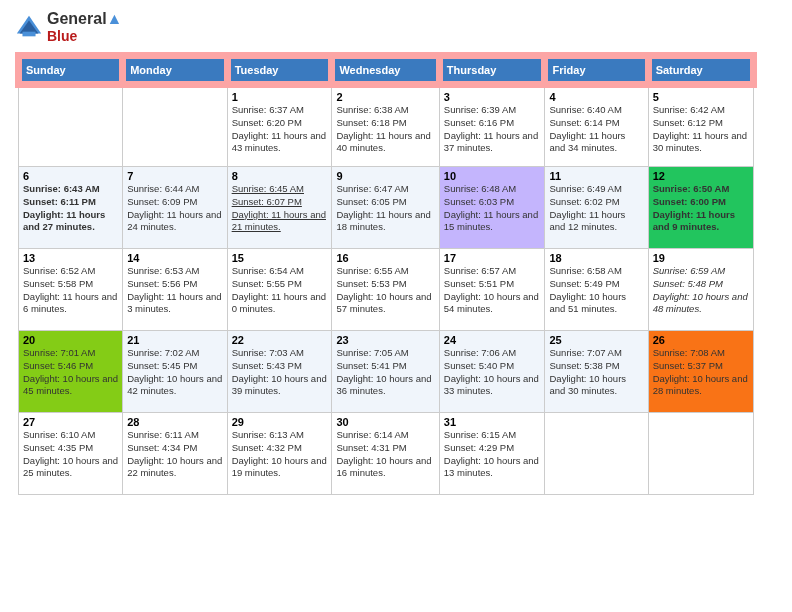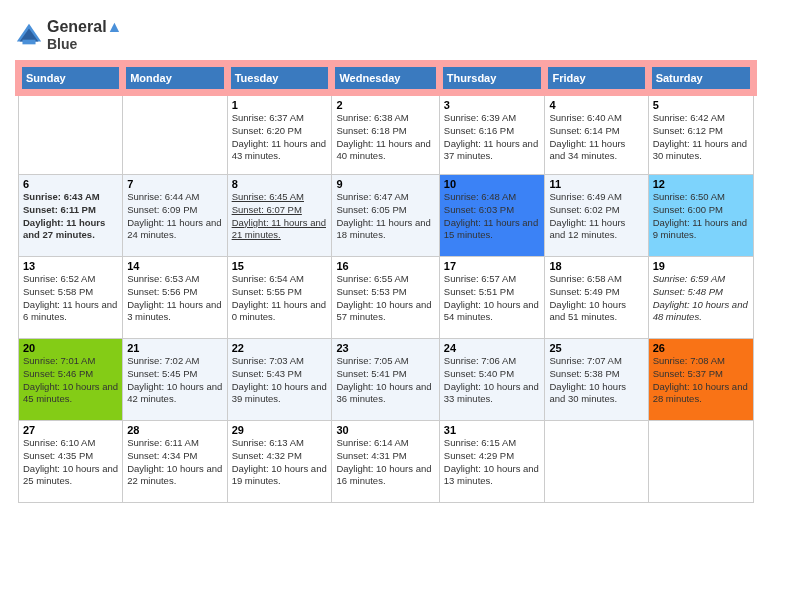--- a/index.html
+++ b/index.html
@@ -7,21 +7,21 @@
       font-family: Arial, sans-serif;
       background: #fff;
       width: 792px;
       height: 612px;
       overflow: hidden;
     }
     .page {
       width: 772px;
       height: 612px;
       background: #fff;
-      padding: 18px 15px;
+      padding: 10px 15px;
     }
     .header {
       display: flex;
       justify-content: space-between;
       align-items: flex-start;
       margin-bottom: 8px;
     }
     .logo {
       display: flex;
       align-items: center;
@@ -89,21 +89,21 @@
 <div class="page">
   <div class="header">
     <div class="logo">
       <svg class="logo-icon" viewBox="0 0 30 30" xmlns="http://www.w3.org/2000/svg">
         <polygon points="15,3 28,22 2,22" fill="#4a90d9"></polygon>
         <polygon points="15,8 25,22 5,22" fill="#2a5fa0"></polygon>
         <rect x="8" y="20" width="14" height="5" fill="#4a90d9"></rect>
       </svg>
       <div>
         <div style="font-size:16px;font-weight:bold;color:#333;">General<span style="color:#4a90d9;">▲</span></div>
-        <div style="font-size:14px;font-weight:bold;color:#404040;">Blue</div>
+        <div style="font-size:14px;font-weight:bold;color:#b91c1c;">Blue</div>
       </div>
     </div>
     <div class="title-block">
       <div class="month-title"></div>
       <div class="location"></div>
     </div>
   </div>
 
   <table class="calendar">
     <thead>
@@ -170,35 +170,35 @@
             <div class="day-info" style="white-space: pre-line; text-decoration: underline;">Sunrise: 6:45 AM
 Sunset: 6:07 PM
 Daylight: 11 hours and 21 minutes.</div>
           </td>
           <td style="background: rgb(240, 245, 251);">
             <span class="day-num">9</span>
             <div class="day-info" style="white-space: pre-line;">Sunrise: 6:47 AM
 Sunset: 6:05 PM
 Daylight: 11 hours and 18 minutes.</div>
           </td>
-          <td style="background: #3b82f6;">
+          <td style="background: #c4b5fd;">
             <span class="day-num">10</span>
             <div class="day-info" style="white-space: pre-line;">Sunrise: 6:48 AM
 Sunset: 6:03 PM
 Daylight: 11 hours and 15 minutes.</div>
           </td>
           <td style="background: rgb(240, 245, 251);">
             <span class="day-num">11</span>
             <div class="day-info" style="white-space: pre-line;">Sunrise: 6:49 AM
 Sunset: 6:02 PM
 Daylight: 11 hours and 12 minutes.</div>
           </td>
-          <td style="background: #7dd3fc;">
+          <td style="background: #22c55e;">
             <span class="day-num">12</span>
-            <div class="day-info" style="white-space: pre-line;">Sunrise: 6:50 AM
+            <div class="day-info" style="white-space: pre-line; font-weight: bold;">Sunrise: 6:50 AM
 Sunset: 6:00 PM
 Daylight: 11 hours and 9 minutes.</div>
           </td>
         </tr>
         <tr>
           <td>
             <span class="day-num">13</span>
             <div class="day-info" style="white-space: pre-line;">Sunrise: 6:52 AM
 Sunset: 5:58 PM
 Daylight: 11 hours and 6 minutes.</div>

